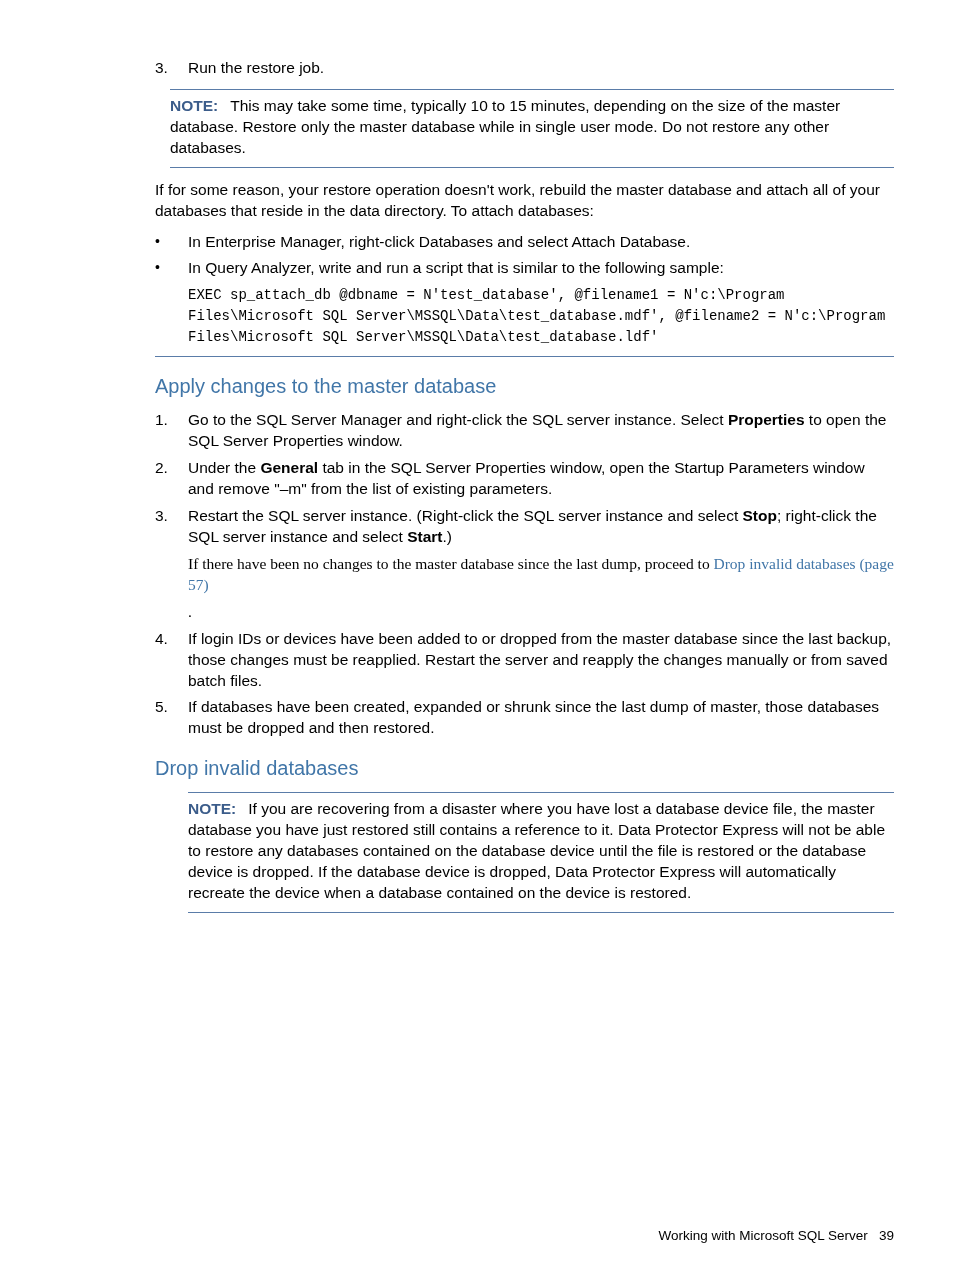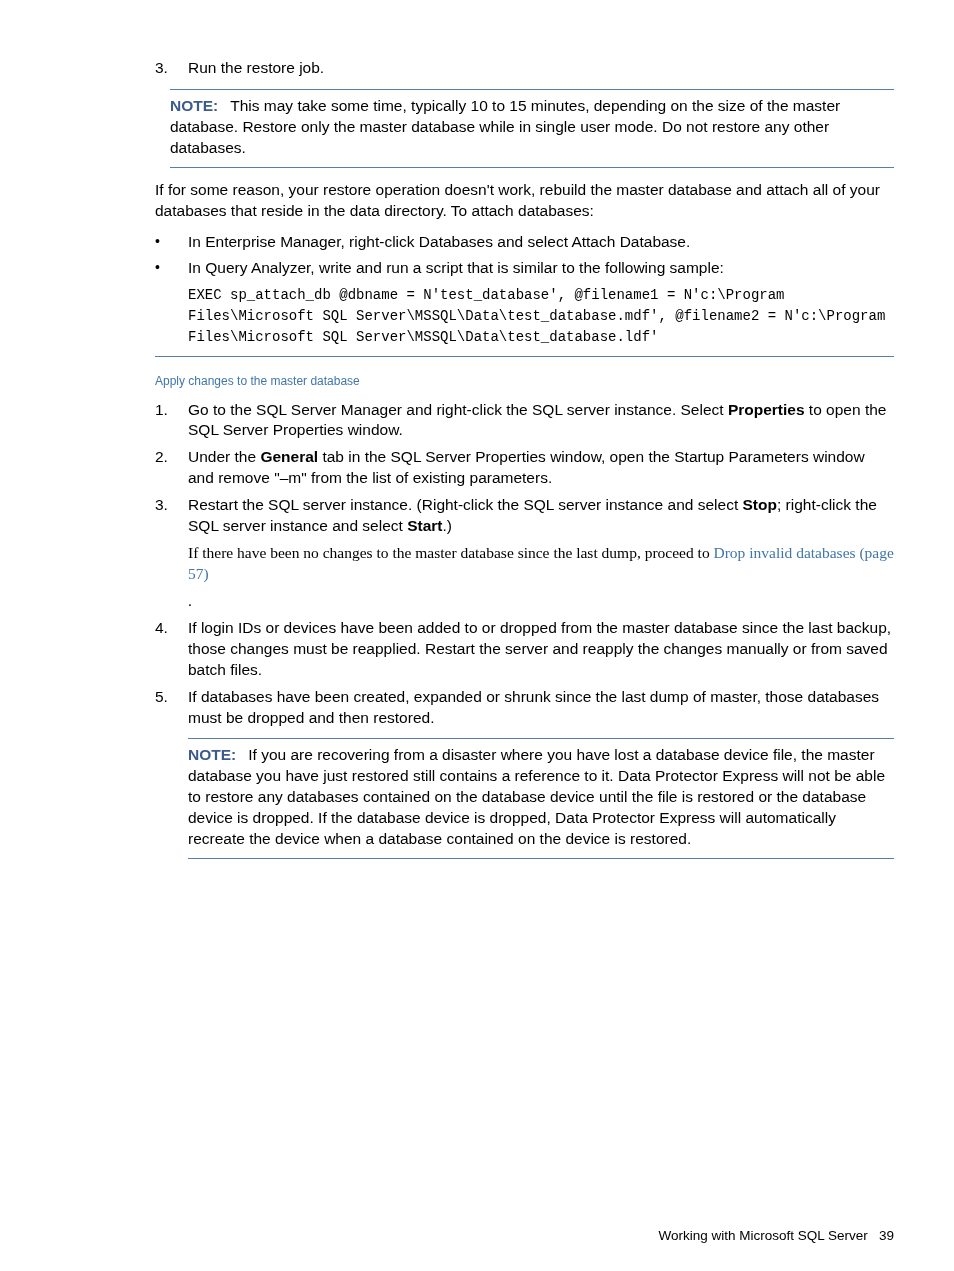--- a/index.html
+++ b/index.html
@@ -57,21 +57,21 @@
   }
   .code {
     font-family: "Courier New", Courier, monospace;
     font-size: 14px;
     white-space: pre-wrap;
     line-height: 1.5;
     margin-top:6px;
   }
   .h3 {
     color: #4176a8;
-    font-size: 12px;
+    font-size: 20px;
     font-weight: normal;
     margin: 16px 0 10px 0;
   }
   .link {
     color: #4176a8;
   }
   .bold {
     font-weight: bold;
   }
   .indent {
@@ -148,20 +148,21 @@
   <div class="ol-item">
     <div class="ol-num">4.</div>
     <div class="ol-body">If login IDs or devices have been added to or dropped from the master database since the last backup, those changes must be reapplied. Restart the server and reapply the changes manually or from saved batch files.</div>
   </div>
 
   <div class="ol-item">
     <div class="ol-num">5.</div>
     <div class="ol-body">If databases have been created, expanded or shrunk since the last dump of master, those databases must be dropped and then restored.</div>
   </div>
 
+  <div class="h3">Drop invalid databases</div>
 
 
   <div class="note-block indent">
     <span class="note-label">NOTE:</span><span>If you are recovering from a disaster where you have lost a database device file, the master database you have just restored still contains a reference to it. Data Protector Express will not be able to restore any databases contained on the database device until the file is restored or the database device is dropped. If the database device is dropped, Data Protector Express will automatically recreate the device when a database contained on the device is restored.</span>
   </div>
 
   <div class="footer">
     <span>Working with Microsoft SQL Server</span>&nbsp;&nbsp;&nbsp;<span>39</span>
   </div>
 

